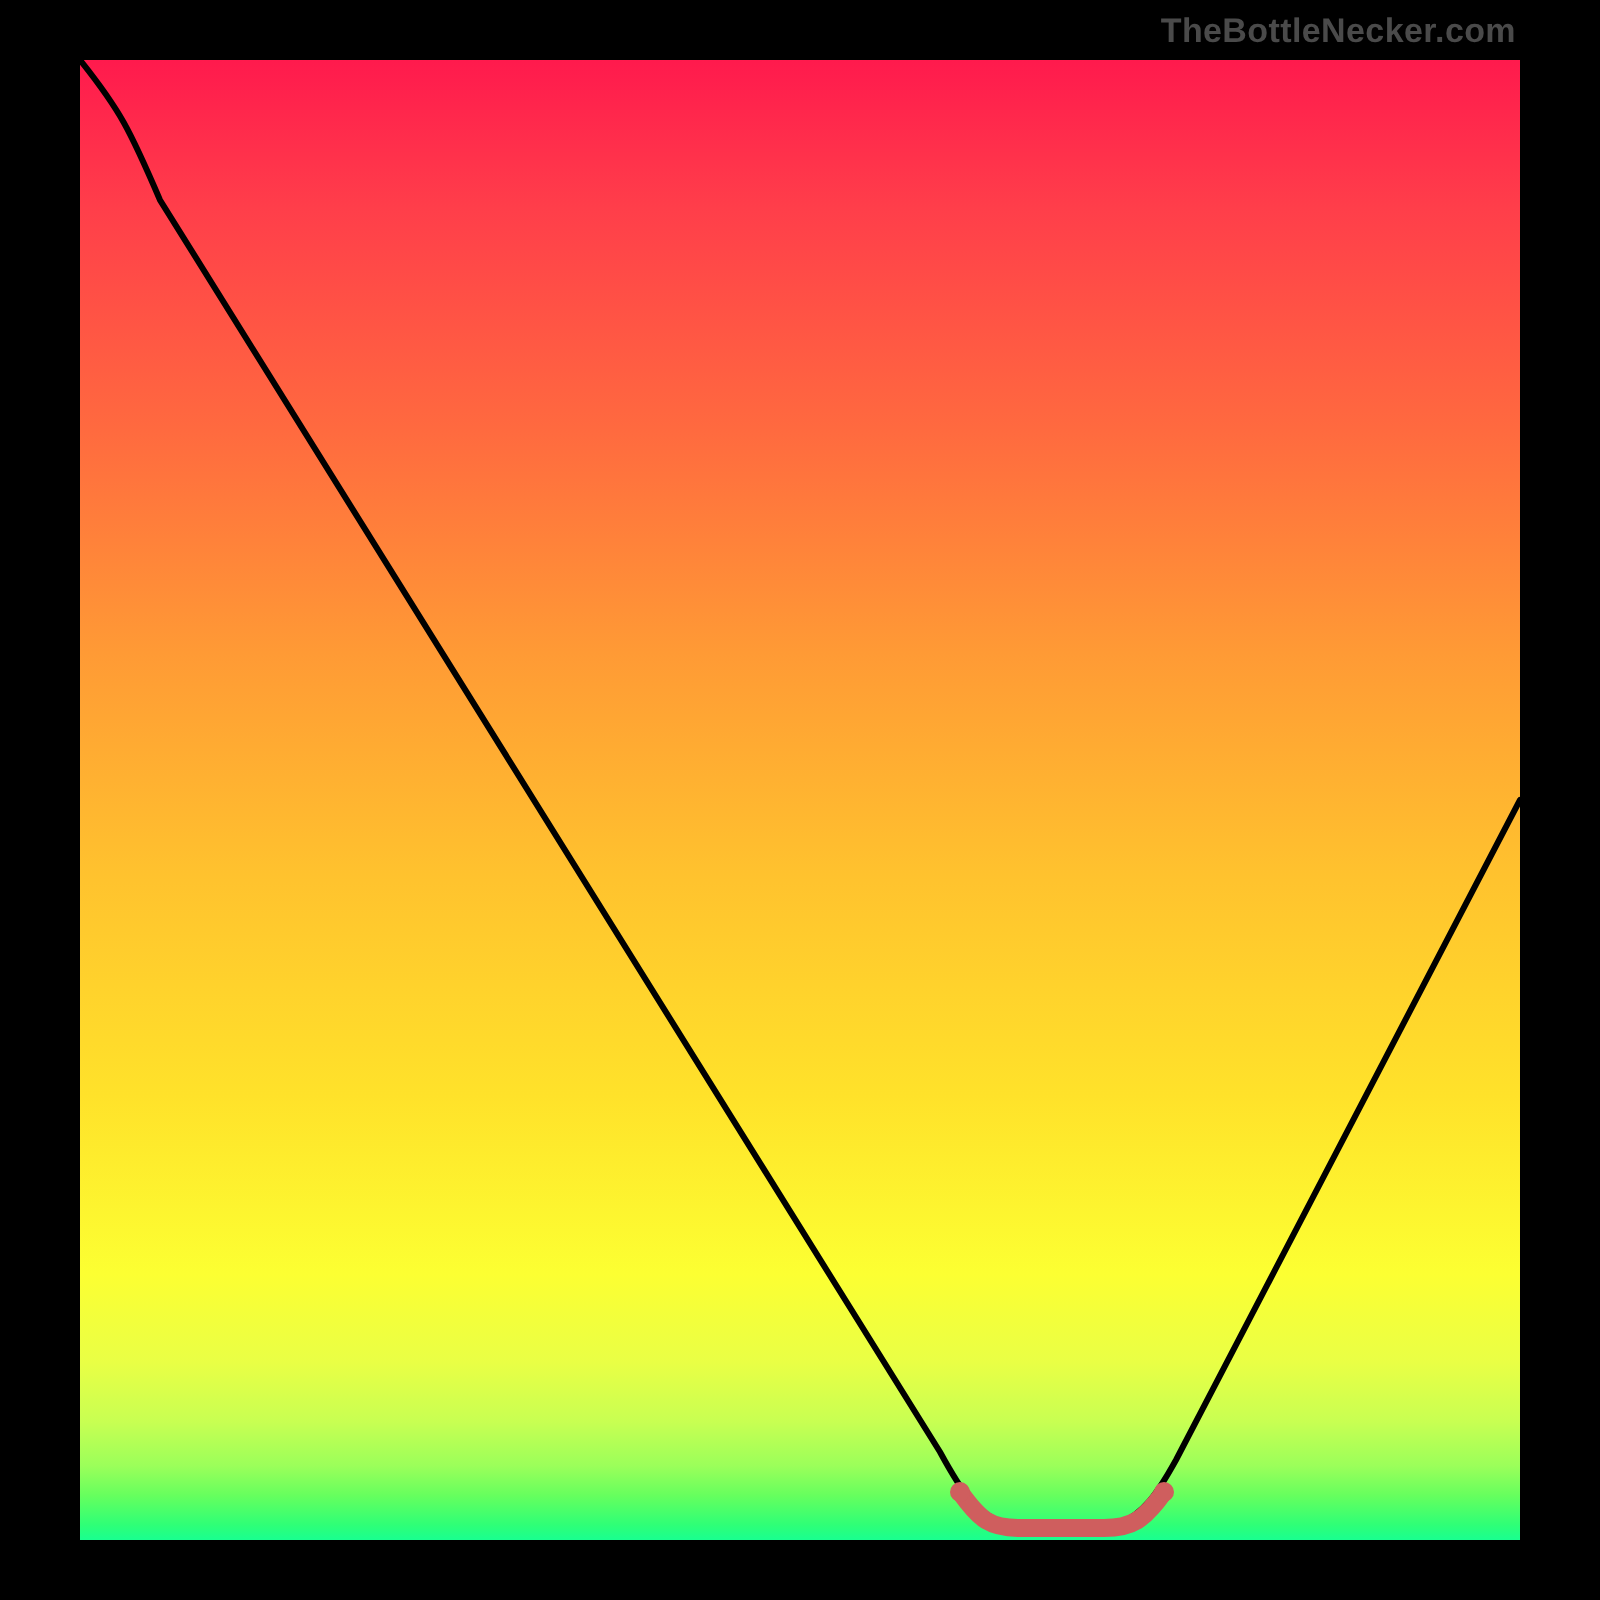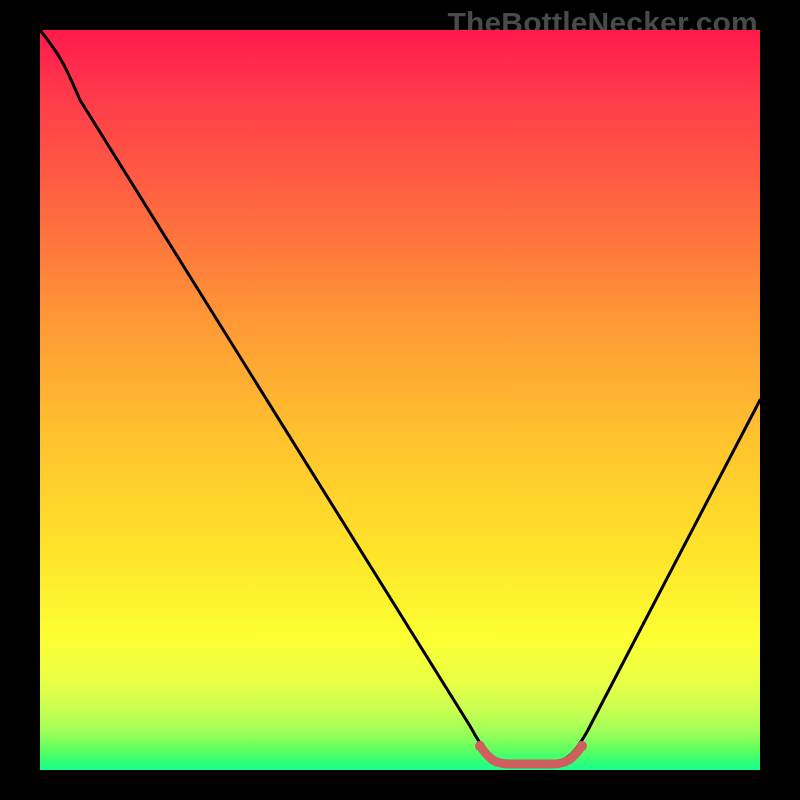--- a/index.html
+++ b/index.html
@@ -50,21 +50,21 @@
     position: absolute;
     left: 0; top: 0;
     width: 720px;
     height: 740px;
   }
   .watermark {
     position: absolute;
     top: 6px;
     right: 42px;
     color: #4a4a4a;
-    font-size: 30px;
+    font-size: 17px;
     font-weight: 600;
     letter-spacing: 0.2px;
     user-select: none;
   }
 </style>
 </head>
 <body>
 
 <div class="frame">
 

